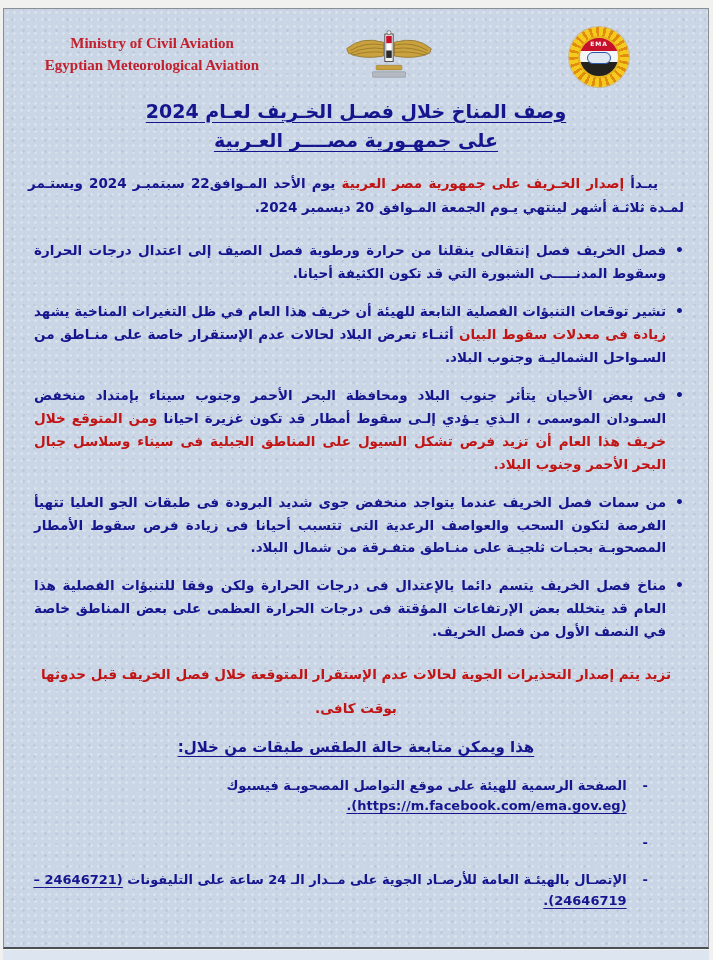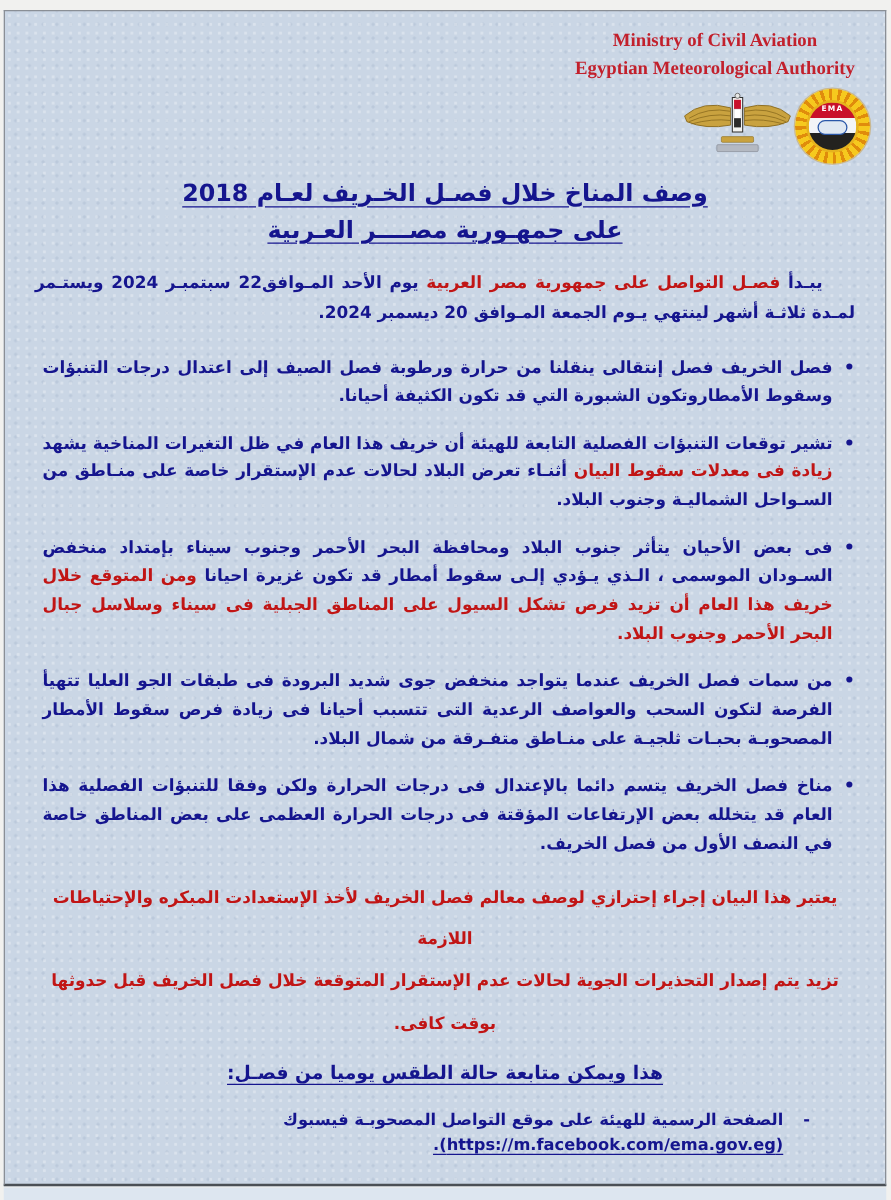--- a/index.html
+++ b/index.html
@@ -22,21 +22,21 @@
     border:1px solid #8a8f96;
     border-bottom:2px solid #4a4f55;
   }
   .bottom-strip {
     position:absolute; left:3px; bottom:0; width:706px; height:10px;
     background:#dde6f0;
   }
 
   
   .header {
-    display:flex; flex-direction:column; align-items:flex-end;
+    display:flex; flex-direction:row; align-items:center;
     padding:14px 12px 0 24px;
   }
   .hdr-en {
     width:248px; text-align:center;
     font-family:"Liberation Serif", serif;
     font-weight:bold; font-size:15px; line-height:1.45;
     color:#c2202c;
   }
   .logos { flex:1; display:flex; justify-content:space-around; align-items:center; padding-top:4px; }
   .hdr-ar {
@@ -117,21 +117,21 @@
   .doc-link { color:#15158e; text-decoration:underline; text-underline-offset:3px; cursor:pointer; }
 </style>
 </head>
 <body>
 
 <div class="paper">
 
   <div class="header">
     <div class="hdr-en">
       <div>Ministry of Civil Aviation</div>
-      <div>Egyptian Meteorological Authority</div>
+      <div>Egyptian Meteorological Aviation</div>
     </div>
 
     <div class="logos">
 
       <svg class="logo-aviation" viewBox="0 0 100 62" xmlns="http://www.w3.org/2000/svg">
         <g>
 
           <path d="M4,22 Q20,8 44,15 L44,30 Q22,34 6,27 Z" fill="#c9a23f" stroke="#8a6b1e" stroke-width="0.8"></path>
           <path d="M8,24 Q24,14 44,18 M8,27 Q26,19 44,22 M10,29 Q28,24 44,26" fill="none" stroke="#8a6b1e" stroke-width="0.7"></path>
 
@@ -153,34 +153,34 @@
         <div class="disc">
           <div class="ema-txt">EMA</div>
           <div class="cloud"></div>
         </div>
       </div>
     </div>
 
   </div>
 
   <div class="doc-title">
-    <div><span class="tline">وصف المناخ خلال فصـل الخـريف لعـام 2018</span></div>
+    <div><span class="tline">وصف المناخ خلال فصـل الخـريف لعـام 2024</span></div>
     <div><span class="tline">على جمهـورية مصــــر العـربية</span></div>
   </div>
 
   <div class="intro">
-    <span class="blue">يبـدأ </span><span class="red">فصـل التواصل على جمهورية مصر العربية </span><span class="blue">يوم الأحد المـوافق22 سبتمبـر 2024 ويستـمر لمـدة ثلاثـة أشهر لينتهي يـوم الجمعة المـوافق 20 ديسمبر 2024.</span>
+    <span class="blue">يبـدأ </span><span class="red">إصدار الخـريف على جمهورية مصر العربية </span><span class="blue">يوم الأحد المـوافق22 سبتمبـر 2024 ويستـمر لمـدة ثلاثـة أشهر لينتهي يـوم الجمعة المـوافق 20 ديسمبر 2024.</span>
   </div>
 
   <div class="bullets">
 
     <div class="bullet-row">
       <span class="marker">•</span>
       <div class="btext">
-        <span class="blue">فصل الخريف فصل إنتقالى ينقلنا من حرارة ورطوبة فصل الصيف إلى اعتدال درجات التنبؤات وسقوط الأمطاروتكون الشبورة التي قد تكون الكثيفة أحيانا.</span>
+        <span class="blue">فصل الخريف فصل إنتقالى ينقلنا من حرارة ورطوبة فصل الصيف إلى اعتدال درجات الحرارة وسقوط المدنـــــى الشبورة التي قد تكون الكثيفة أحيانا.</span>
       </div>
     </div>
 
     <div class="bullet-row">
       <span class="marker">•</span>
       <div class="btext">
         <span class="blue">تشير توقعات التنبؤات الفصلية التابعة للهيئة أن خريف هذا العام في ظل التغيرات المناخية يشهد </span><span class="red">زيادة فى معدلات سقوط البيان</span><span class="blue"> أثنـاء تعرض البلاد لحالات عدم الإستقرار خاصة على منـاطق من السـواحل الشماليـة وجنوب البلاد.</span>
       </div>
     </div>
 
@@ -201,25 +201,24 @@
     <div class="bullet-row">
       <span class="marker">•</span>
       <div class="btext">
         <span class="blue">مناخ فصل الخريف يتسم دائما بالإعتدال فى درجات الحرارة ولكن وفقا للتنبؤات الفصلية هذا العام قد يتخلله بعض الإرتفاعات المؤقتة فى درجات الحرارة العظمى على بعض المناطق خاصة في النصف الأول من فصل الخريف.</span>
       </div>
     </div>
 
   </div>
 
   <div class="notice">
-    <div>يعتبر هذا البيان إجراء إحترازي لوصف معالم فصل الخريف لأخذ الإستعدادت المبكره والإحتياطات اللازمة</div>
     <div>تزيد يتم إصدار التحذيرات الجوية لحالات عدم الإستقرار المتوقعة خلال فصل الخريف قبل حدوثها بوقت كافى.</div>
   </div>
 
-  <div class="follow-heading">هذا ويمكن متابعة حالة الطقس يوميا من فصـل:</div>
+  <div class="follow-heading">هذا ويمكن متابعة حالة الطقس طبقات من خلال:</div>
 
   <div class="follow-list">
 
     <div class="follow-item">
       <span class="dash">-</span>
       <div>
         <span>الصفحة الرسمية للهيئة على موقع التواصل المصحوبـة فيسبوك </span><span class="doc-link">(https://m.facebook.com/ema.gov.eg).</span><span></span>
       </div>
     </div>
 

